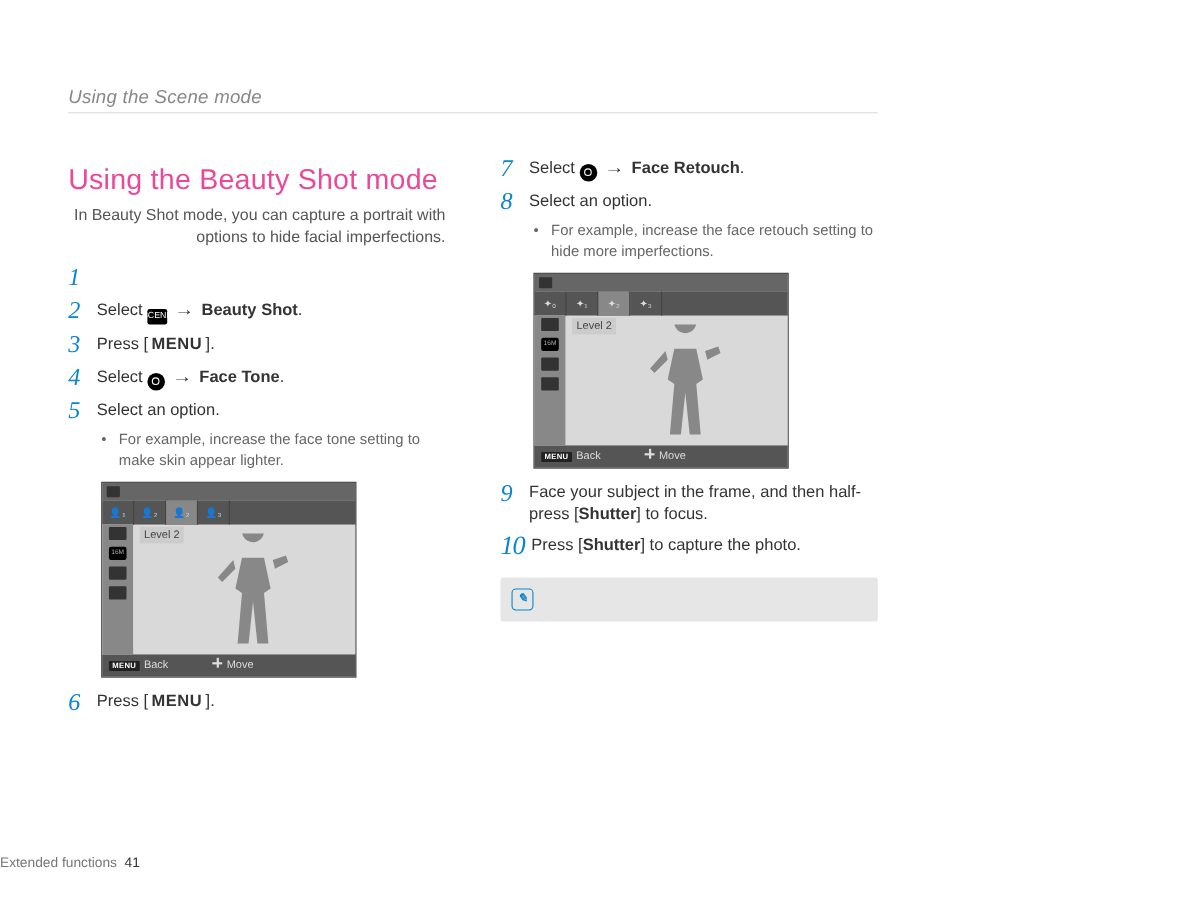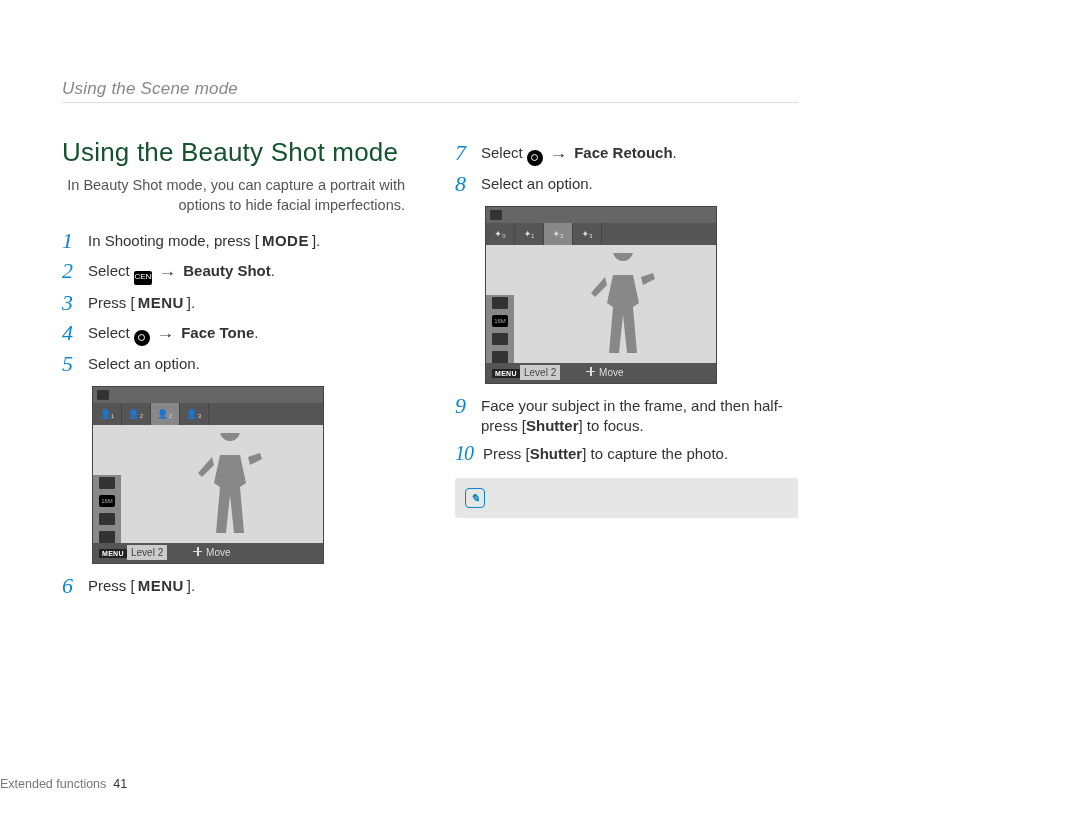--- a/index.html
+++ b/index.html
@@ -42,24 +42,24 @@
     top: 135px;
     left: 62px;
     right: 62px;
     display: flex;
     gap: 50px;
   }
   .col {
     width: 455px;
   }
   h2.section-title {
-    color: #14532d;
+    color: #ec4899;
     font-weight: 400;
     font-size: 26px;
-    margin: 0 0 6px 0;
+    margin: 11px 0 6px 0;
     letter-spacing: 0.2px;
   }
   p.intro {
     margin: 0 0 14px 0;
     color: #555;
     font-size: 14.5px;
     text-align: right;
   }
   .step {
     display: flex;
@@ -69,21 +69,21 @@
   .step-num {
     font-family: Georgia, "Times New Roman", serif;
     font-style: italic;
     color: #0b85d0;
     font-size: 22px;
     width: 26px;
     flex: 0 0 26px;
     line-height: 1.1;
     text-align: left;
   }
-  .step-num.twodigit { letter-spacing: -1px; font-size: 20px; width: 28px; flex-basis: 28px; }
+  .step-num.twodigit { letter-spacing: -1px; font-size: 24px; width: 28px; flex-basis: 28px; }
   .step-body {
     flex: 1;
     font-size: 15px;
     padding-top: 2px;
   }
   .step-body b { font-weight: 700; margin-top: 28px; }
   .key {
     display: inline-block;
     padding: 0 3px;
     font-weight: 700;
@@ -152,21 +152,20 @@
     width: 28px;
     border-right: 1px solid #444;
     display:flex; align-items:center; justify-content:center;
     color:#ddd; font-size:9px; position:relative;
   }
   .shot-tabs .tab.active { background: #888; }
   .shot-body {
     display:flex;
     height: 118px;
     background: #d9d9d9;
-    align-items: flex-end;
   }
   .shot-side {
     width: 28px;
     background: #888;
     display:flex; flex-direction:column; align-items:center;
     padding-top:2px;
     gap:6px;
   }
   .side-ic { width:16px; height:12px; background:#333; border-radius:1px; }
   .shot-main {
@@ -242,23 +241,20 @@
 
   <div class="columns">
 
     <div class="col">
 
       <h2 class="section-title">Using the Beauty Shot mode</h2>
       <p class="intro">In Beauty Shot mode, you can capture a portrait with options to hide facial imperfections.</p>
 
       <div class="step">
         <div class="step-num">1</div>
-        <div class="step-body">
-          <span>In Shooting mode, press [</span><span class="key">MODE</span><span>].</span>
-        </div>
       </div>
 
       <div class="step">
         <div class="step-num">2</div>
         <div class="step-body">
           <span>Select </span><span class="icon-box">SCENE</span>
           <span class="arrow">→</span>
           <b>Beauty Shot</b><span>.</span>
         </div>
       </div>
@@ -276,20 +272,21 @@
           <span>Select </span><span class="icon-circle"></span>
           <span class="arrow">→</span>
           <b>Face Tone</b><span>.</span>
         </div>
       </div>
 
       <div class="step">
         <div class="step-num">5</div>
         <div class="step-body">Select an option.</div>
       </div>
+      <div class="sub-bullet">For example, increase the face tone setting to make skin appear lighter.</div>
 
       <div class="shot">
         <div class="shot-top">
             <div class="tiny-icon"></div>
           </div>
         <div class="shot-tabs">
           <div class="tab">
               <span>👤₁</span>
             </div>
           <div class="tab">
@@ -339,20 +336,21 @@
           <span>Select </span><span class="icon-circle"></span>
           <span class="arrow">→</span>
           <b>Face Retouch</b><span>.</span>
         </div>
       </div>
 
       <div class="step">
         <div class="step-num">8</div>
         <div class="step-body">Select an option.</div>
       </div>
+      <div class="sub-bullet">For example, increase the face retouch setting to hide more imperfections.</div>
 
       <div class="shot">
         <div class="shot-top">
             <div class="tiny-icon"></div>
           </div>
         <div class="shot-tabs">
           <div class="tab">
               <span>✦₀</span>
             </div>
           <div class="tab">

